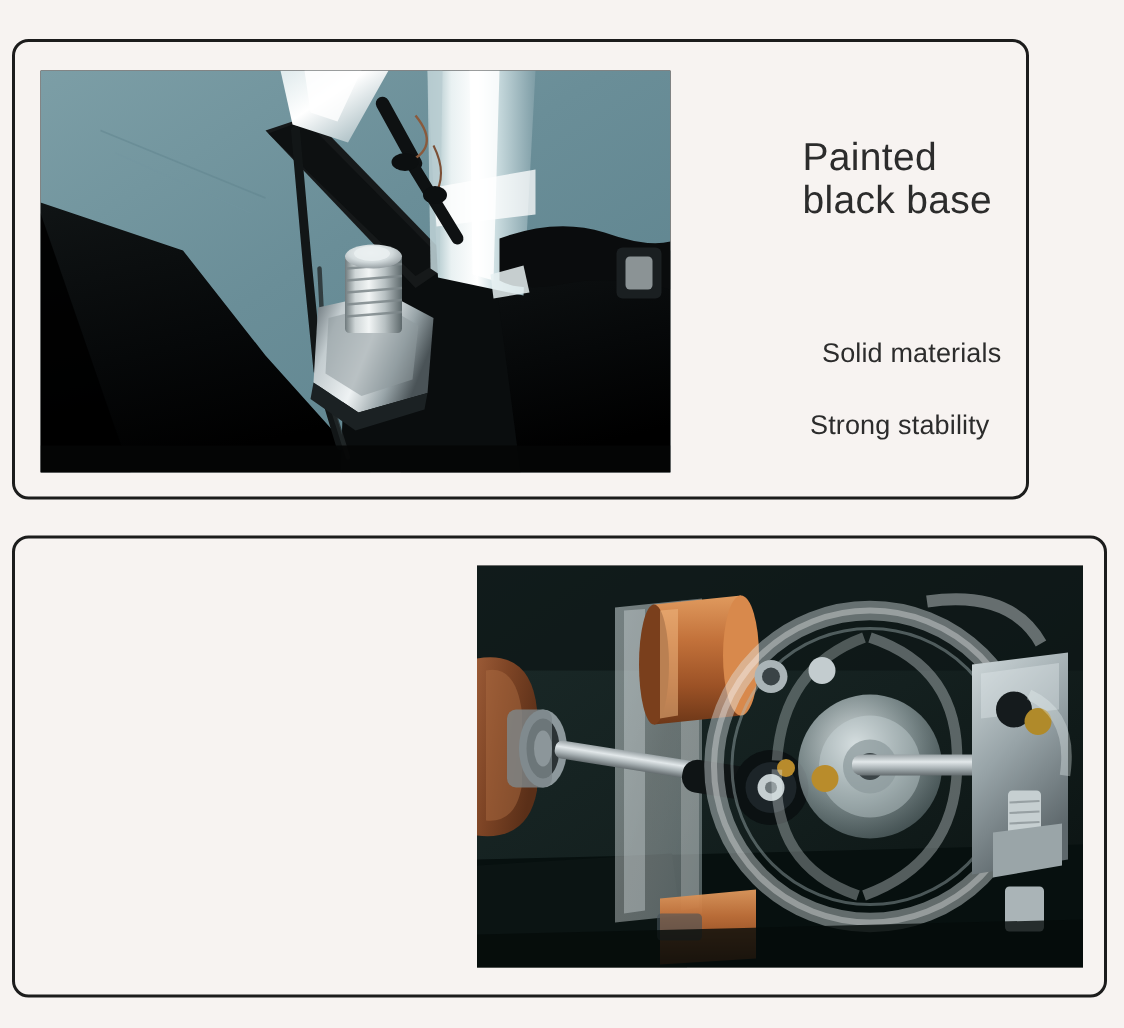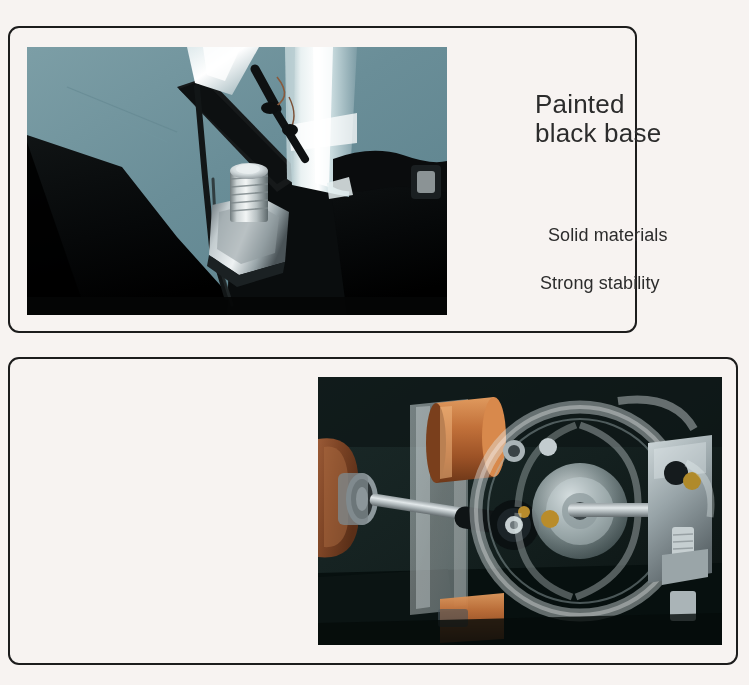--- a/index.html
+++ b/index.html
@@ -19,21 +19,21 @@
     position: absolute;
     background: #f7f3f1;
     border: 2px solid #1c1c1c;
     border-radius: 11px;
     box-sizing: border-box;
   }
 
   #card-top {
     left: 8px;
     top: 26px;
-    width: 629px;
+    width: 678px;
     height: 307px;
   }
 
   #card-bottom {
     left: 8px;
     top: 357px;
     width: 730px;
     height: 308px;
   }
 

